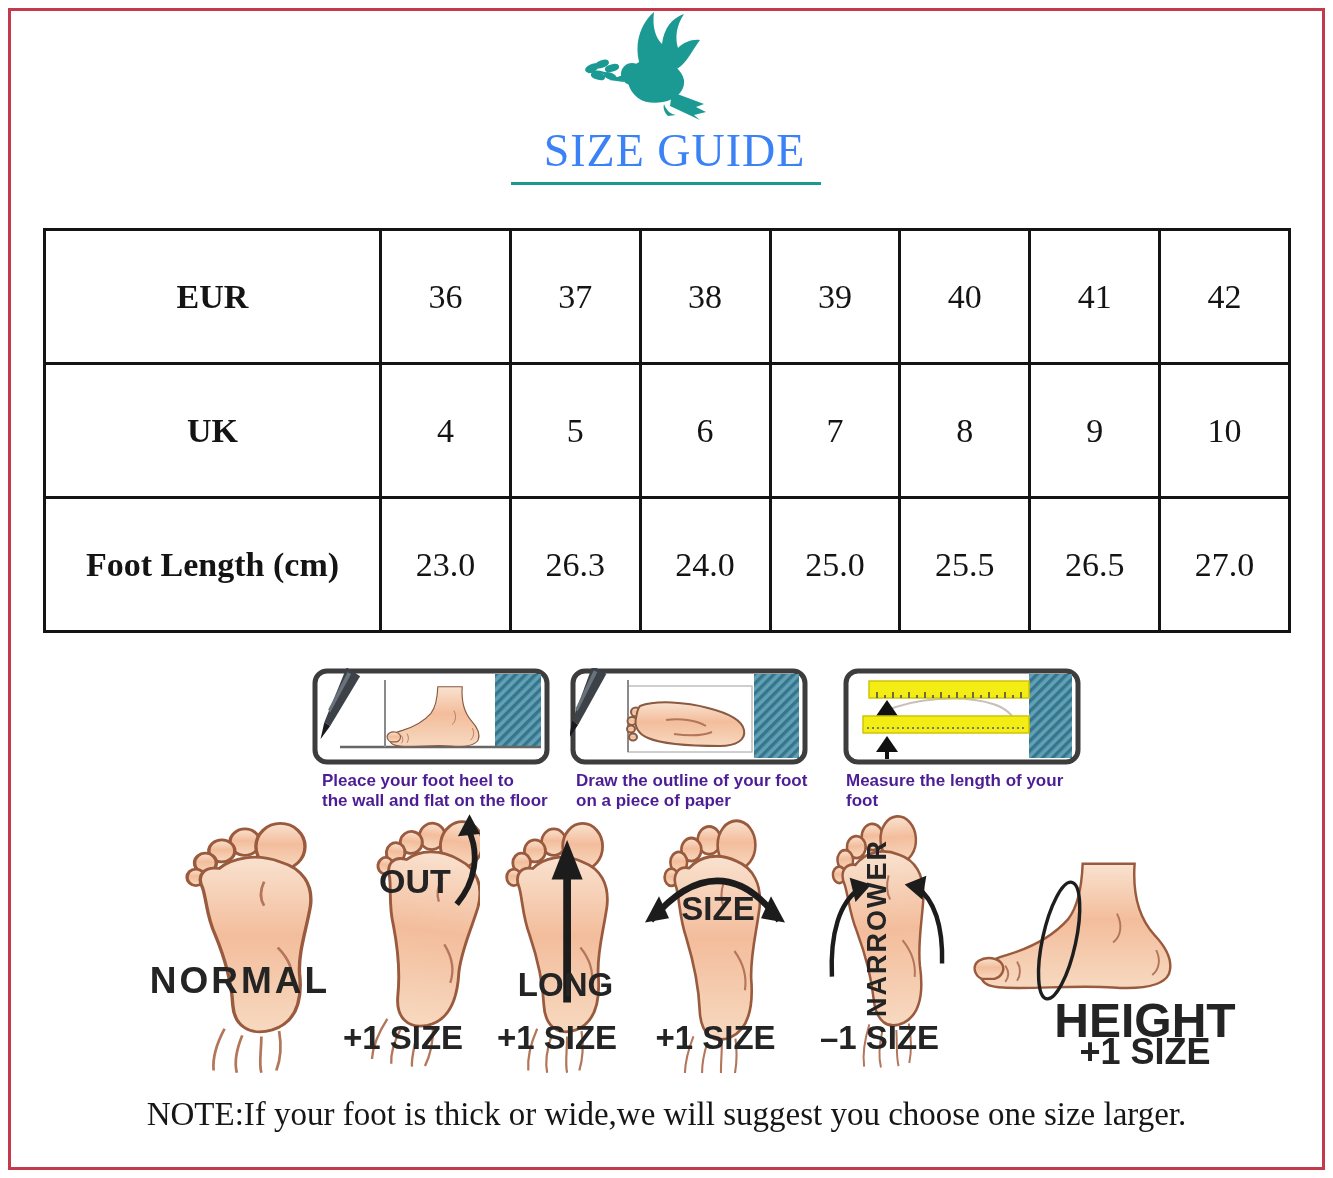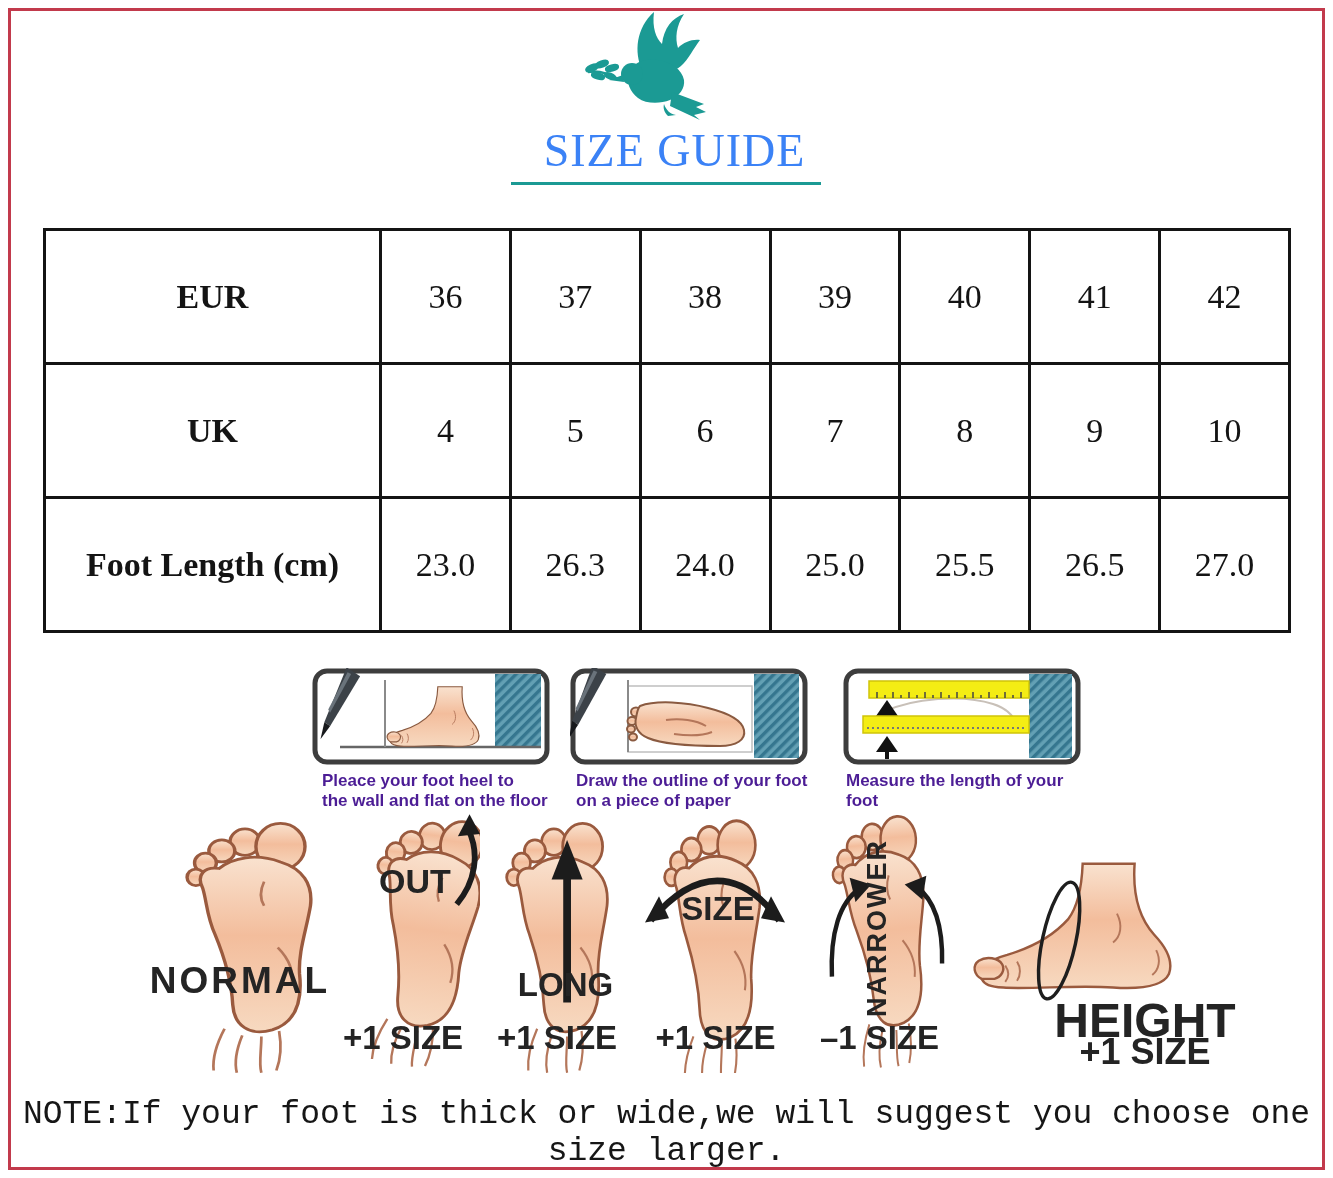--- a/index.html
+++ b/index.html
@@ -39,21 +39,21 @@
   .cap1{left:322px;} .cap2{left:576px;} .cap3{left:846px;}
   
   .fit-label{font-weight:bold;color:#242424;text-align:center;z-index:5;}
   .vert{
     writing-mode:vertical-rl;transform:rotate(180deg);
     letter-spacing:2px;text-align:center;
   }
   
   .note{
     left:0;top:1096px;width:1333px;text-align:center;
-    font-family:Liberation Mono, monospace;font-size:33px;color:#161616;
+    font-family:Liberation Serif, serif;font-size:33px;color:#161616;
   }
 </style>
 </head>
 <body>
 
 <svg width="0" height="0" style="position:absolute" aria-hidden="true">
   <defs>
     <linearGradient id="skin" x1="0" y1="0" x2="0" y2="1">
       <stop offset="0%" stop-color="#f9e2cf"></stop>
       <stop offset="45%" stop-color="#f3bd9c"></stop>

